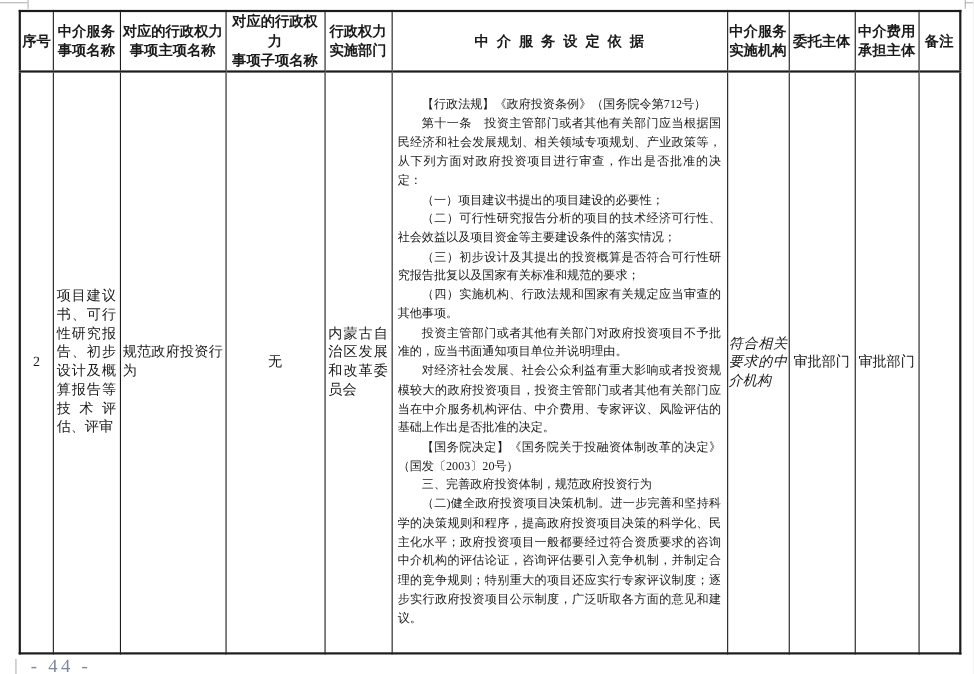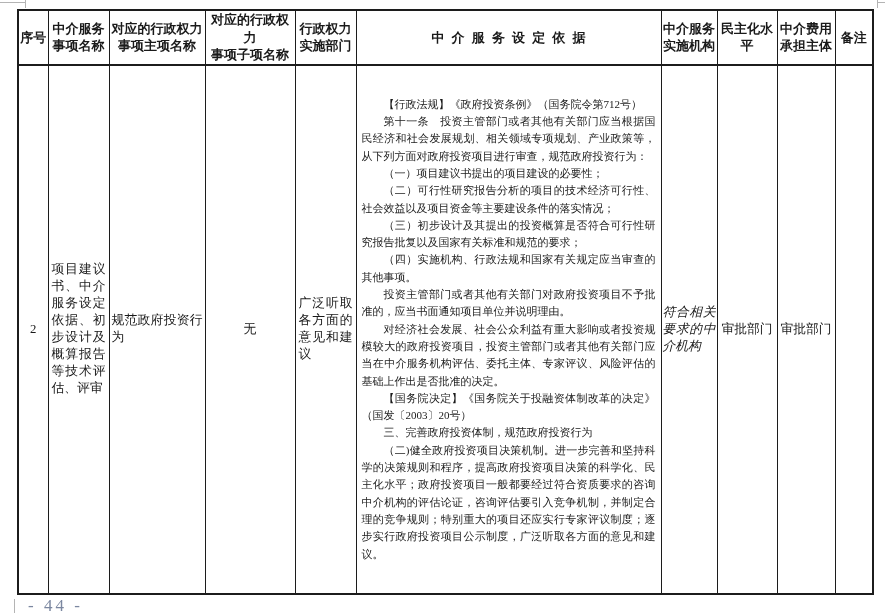--- a/index.html
+++ b/index.html
@@ -110,42 +110,42 @@
 事项名称</th>
         <th>对应的行政权力
 事项主项名称</th>
         <th>对应的行政权力
 事项子项名称</th>
         <th>行政权力
 实施部门</th>
         <th class="th-basis">中介服务设定依据</th>
         <th>中介服务
 实施机构</th>
-        <th>民主化水平</th>
+        <th>委托主体</th>
         <th>中介费用
 承担主体</th>
         <th>备注</th>
       </tr>
     </thead>
     <tbody>
       <tr>
         <td>2</td>
-        <td class="justify cell-service">项目建议书、中介服务设定依据、初步设计及概算报告等技术评估、评审</td>
+        <td class="justify cell-service">项目建议书、可行性研究报告、初步设计及概算报告等技术评估、评审</td>
         <td class="justify">规范政府投资行为</td>
         <td>无</td>
-        <td class="justify cell-dept">广泛听取各方面的意见和建议</td>
+        <td class="justify cell-dept">内蒙古自治区发展和改革委员会</td>
         <td class="cell-basis">
             <p>【行政法规】《政府投资条例》（国务院令第712号）</p>
-            <p>第十一条　投资主管部门或者其他有关部门应当根据国民经济和社会发展规划、相关领域专项规划、产业政策等，从下列方面对政府投资项目进行审查，规范政府投资行为：</p>
+            <p>第十一条　投资主管部门或者其他有关部门应当根据国民经济和社会发展规划、相关领域专项规划、产业政策等，从下列方面对政府投资项目进行审查，作出是否批准的决定：</p>
             <p>（一）项目建议书提出的项目建设的必要性；</p>
             <p>（二）可行性研究报告分析的项目的技术经济可行性、社会效益以及项目资金等主要建设条件的落实情况；</p>
             <p>（三）初步设计及其提出的投资概算是否符合可行性研究报告批复以及国家有关标准和规范的要求；</p>
             <p>（四）实施机构、行政法规和国家有关规定应当审查的其他事项。</p>
             <p>投资主管部门或者其他有关部门对政府投资项目不予批准的，应当书面通知项目单位并说明理由。</p>
-            <p>对经济社会发展、社会公众利益有重大影响或者投资规模较大的政府投资项目，投资主管部门或者其他有关部门应当在中介服务机构评估、委托主体、专家评议、风险评估的基础上作出是否批准的决定。</p>
+            <p>对经济社会发展、社会公众利益有重大影响或者投资规模较大的政府投资项目，投资主管部门或者其他有关部门应当在中介服务机构评估、中介费用、专家评议、风险评估的基础上作出是否批准的决定。</p>
             <p>【国务院决定】《国务院关于投融资体制改革的决定》（国发〔2003〕20号）</p>
             <p>三、完善政府投资体制，规范政府投资行为</p>
             <p>（二)健全政府投资项目决策机制。进一步完善和坚持科学的决策规则和程序，提高政府投资项目决策的科学化、民主化水平；政府投资项目一般都要经过符合资质要求的咨询中介机构的评估论证，咨询评估要引入竞争机制，并制定合理的竞争规则；特别重大的项目还应实行专家评议制度；逐步实行政府投资项目公示制度，广泛听取各方面的意见和建议。</p>
           </td>
         <td class="justify cell-agency">符合相关要求的中介机构</td>
         <td>审批部门</td>
         <td>审批部门</td>
         <td></td>
       </tr>
     </tbody>

